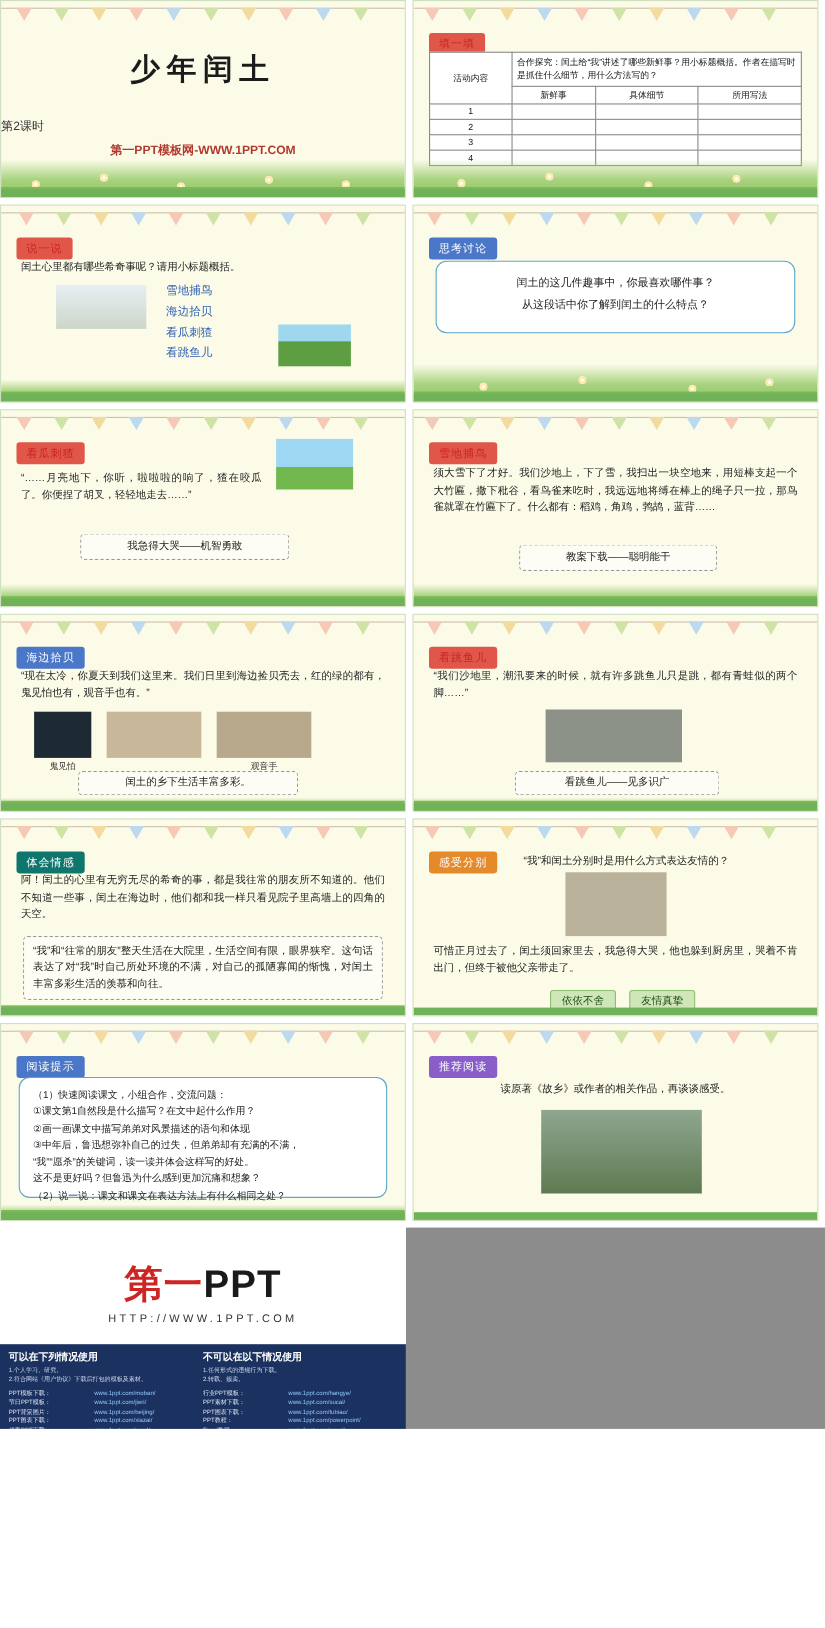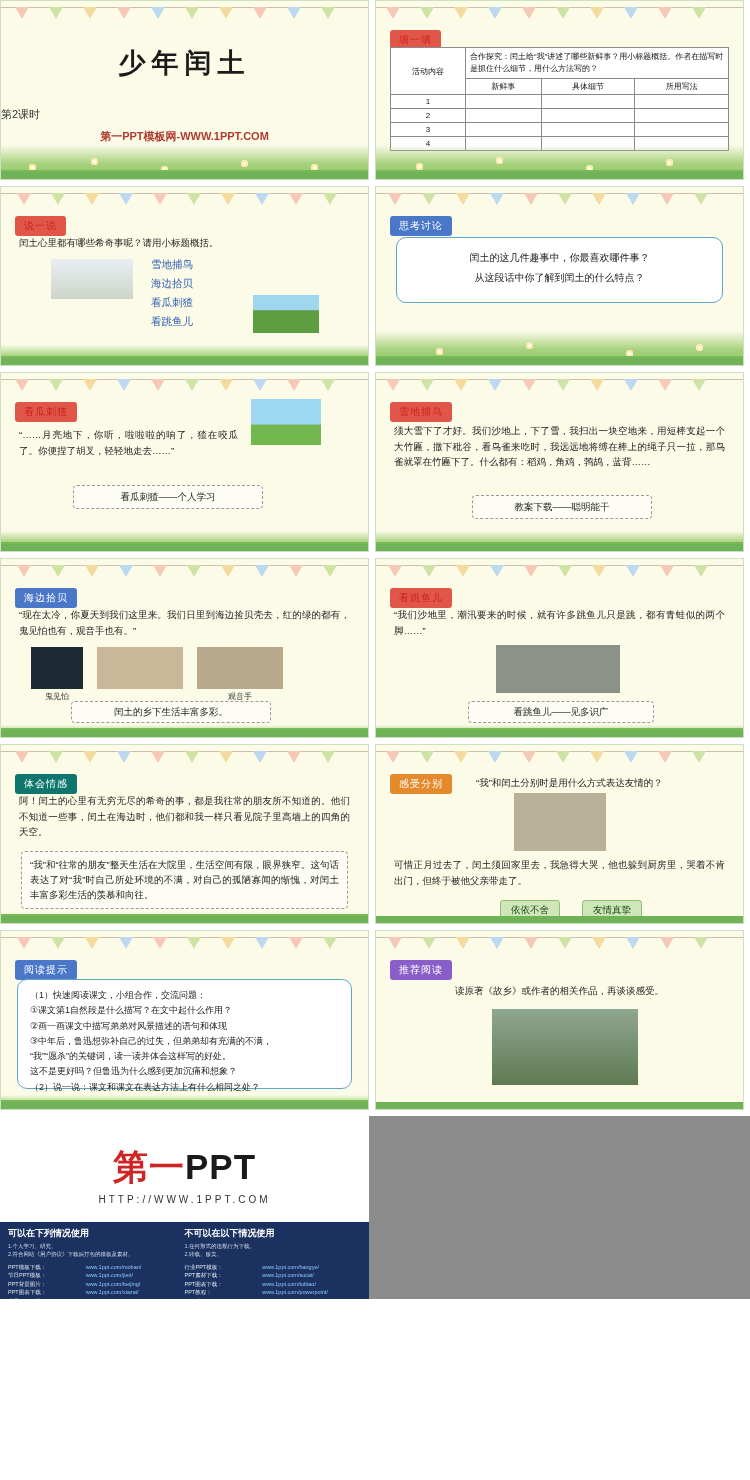--- a/index.html
+++ b/index.html
@@ -226,21 +226,21 @@
         <i style="left:150px;border-top-color:#f6c9b6"></i>
       <i style="left:184px;border-top-color:#cfe3a7"></i>
         <i style="left:218px;border-top-color:#f3dba0"></i>
       <i style="left:252px;border-top-color:#bcd9ef"></i>
         <i style="left:286px;border-top-color:#f6c9b6"></i>
       <i style="left:320px;border-top-color:#cfe3a7"></i>
     </div>
     <div class="tag red">看瓜刺猹</div>
     <div class="ph" style="left:250px;top:26px;width:70px;height:46px;background:linear-gradient(180deg,#9ed8f2 55%,#72b84f 56%);"></div>
     <div class="body" style="top:54px;right:130px">“……月亮地下，你听，啦啦啦的响了，猹在咬瓜了。你便捏了胡叉，轻轻地走去……”</div>
-    <div class="dashbox" style="left:72px;top:112px;width:190px;height:24px;">看瓜刺猹——个人学习</div>
+    <div class="dashbox" style="left:72px;top:112px;width:190px;height:24px;">我急得大哭——机智勇敢</div>
     <div class="grass sm"></div>
     <div class="band"></div>
   </div>
 
   <div class="slide">
     <div class="bunting">
       <div class="rope"></div>
       <i style="left:10px"></i>
         <i style="left:44px;border-top-color:#cfe3a7"></i>
         <i style="left:78px;border-top-color:#f3dba0"></i>
@@ -340,21 +340,21 @@
         <i style="left:214px;border-top-color:#f3dba0"></i>
       <i style="left:248px;border-top-color:#bcd9ef"></i>
         <i style="left:282px;border-top-color:#f6c9b6"></i>
       <i style="left:316px;border-top-color:#cfe3a7"></i>
     </div>
     <div class="tag orange">感受分别</div>
     <div class="body" style="top:30px;left:100px">“我”和闰土分别时是用什么方式表达友情的？</div>
     <div class="ph" style="left:138px;top:48px;width:92px;height:58px;background:#b9b19a;"></div>
     <div class="body" style="top:112px">可惜正月过去了，闰土须回家里去，我急得大哭，他也躲到厨房里，哭着不肯出门，但终于被他父亲带走了。</div>
     <div class="greenpill" style="left:124px;top:155px;">依依不舍</div>
-    <div class="greenpill" style="left:196px;top:155px;margin-left:10px;">友情真挚</div>
+    <div class="greenpill" style="left:196px;top:155px;">友情真挚</div>
     <div class="band"></div>
   </div>
 
   <div class="slide">
     <div class="bunting">
       <div class="rope"></div>
       <i style="left:16px"></i>
         <i style="left:50px;border-top-color:#cfe3a7"></i>
         <i style="left:84px;border-top-color:#f3dba0"></i>
       <i style="left:118px;border-top-color:#bcd9ef"></i>

